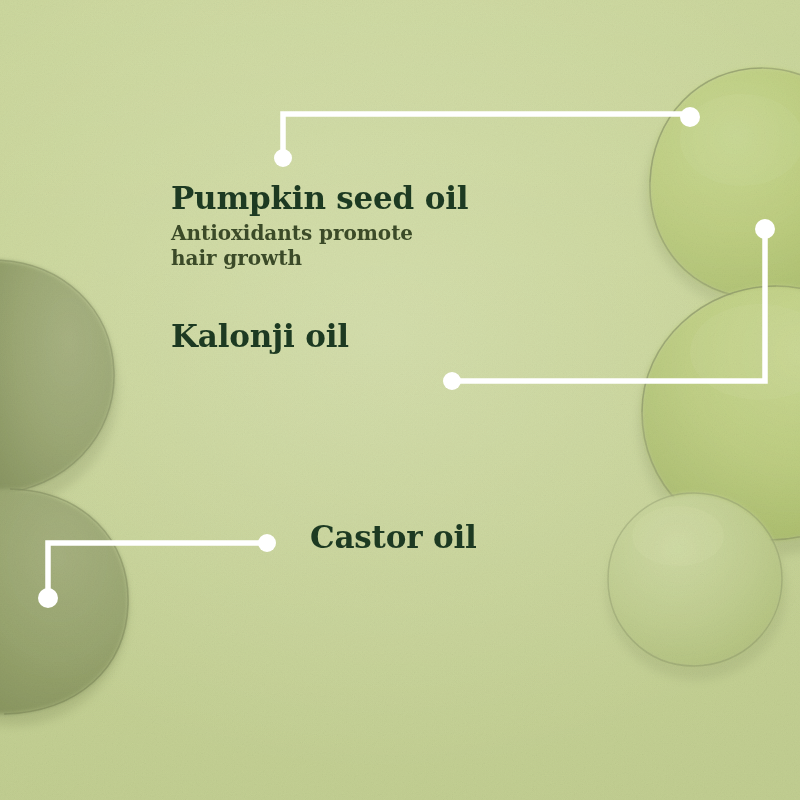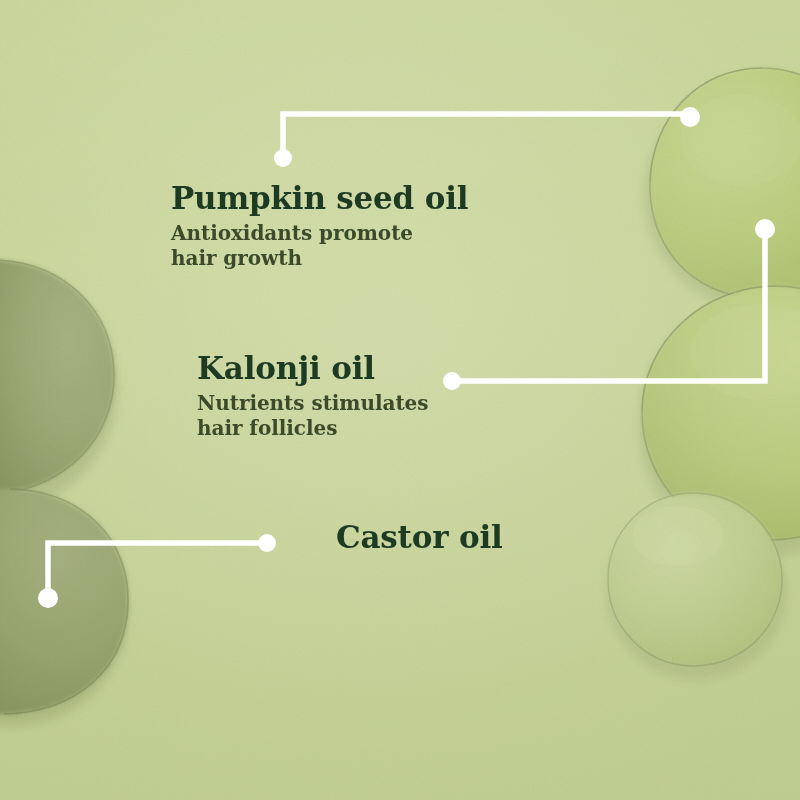--- a/index.html
+++ b/index.html
@@ -81,22 +81,22 @@
     font-family: "DejaVu Serif", "Liberation Serif", serif;
     font-weight: 700;
     font-size: 20px;
     line-height: 1.26;
     letter-spacing: -0.05px;
     color: #3b4a28;
     white-space: pre-line;
   }
 
   #block-pumpkin { left: 171px; top: 182px; }
-  #block-kalonji { left: 171px; top: 352px; margin-left: 26px; }
-  #block-castor  { left: 336px; top: 521px; text-align: right; }
+  #block-kalonji { left: 171px; top: 320px; }
+  #block-castor  { left: 310px; top: 521px; text-align: right; }
 </style>
 </head>
 <body>
 
 <div id="stage">
 
   <svg id="bg-art" viewBox="0 0 800 800" aria-hidden="true">
     <defs>
       <radialGradient id="gBright" cx="38%" cy="30%" r="80%">
         <stop offset="0%" stop-color="#c6d68d"></stop>
@@ -243,21 +243,19 @@
   </svg>
 
   <div class="label-block" id="block-pumpkin">
     <h2 class="label-title">Pumpkin seed oil</h2>
     <p class="label-sub">Antioxidants promote
 hair growth</p>
   </div>
 
   <div class="label-block" id="block-kalonji">
     <h2 class="label-title">Kalonji oil</h2>
-    <p class="label-sub">Nutrients stimulates
-hair follicles</p>
   </div>
 
   <div class="label-block" id="block-castor">
     <h2 class="label-title">Castor oil</h2>
   </div>
 
 </div>
 
 </body></html>

